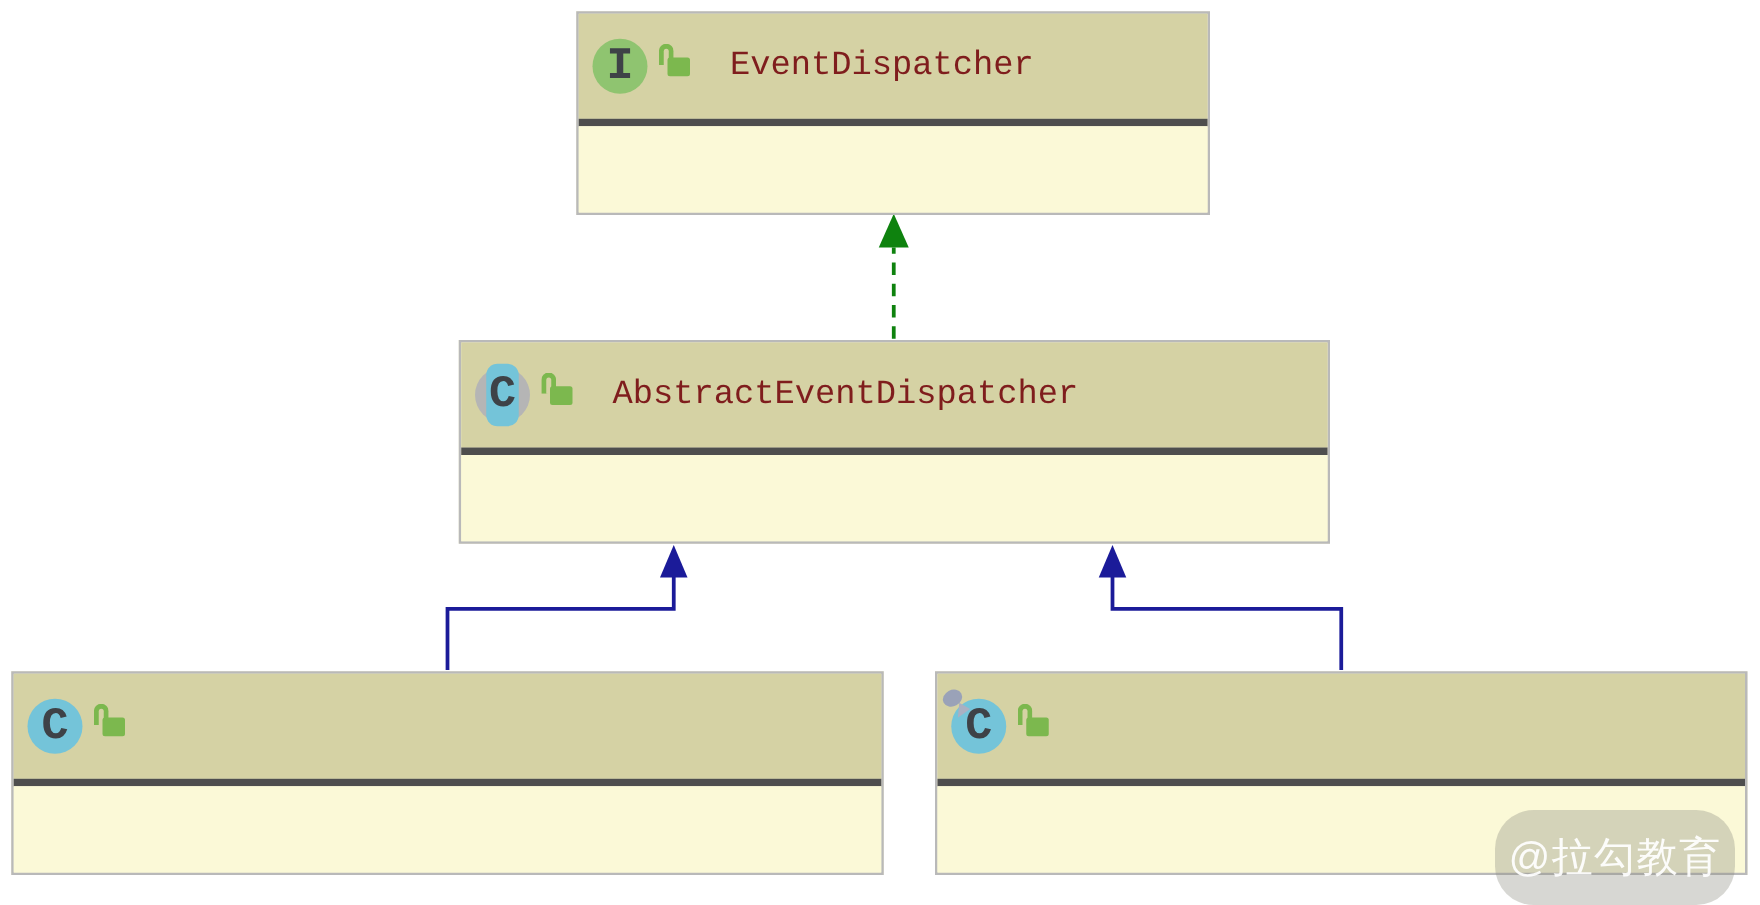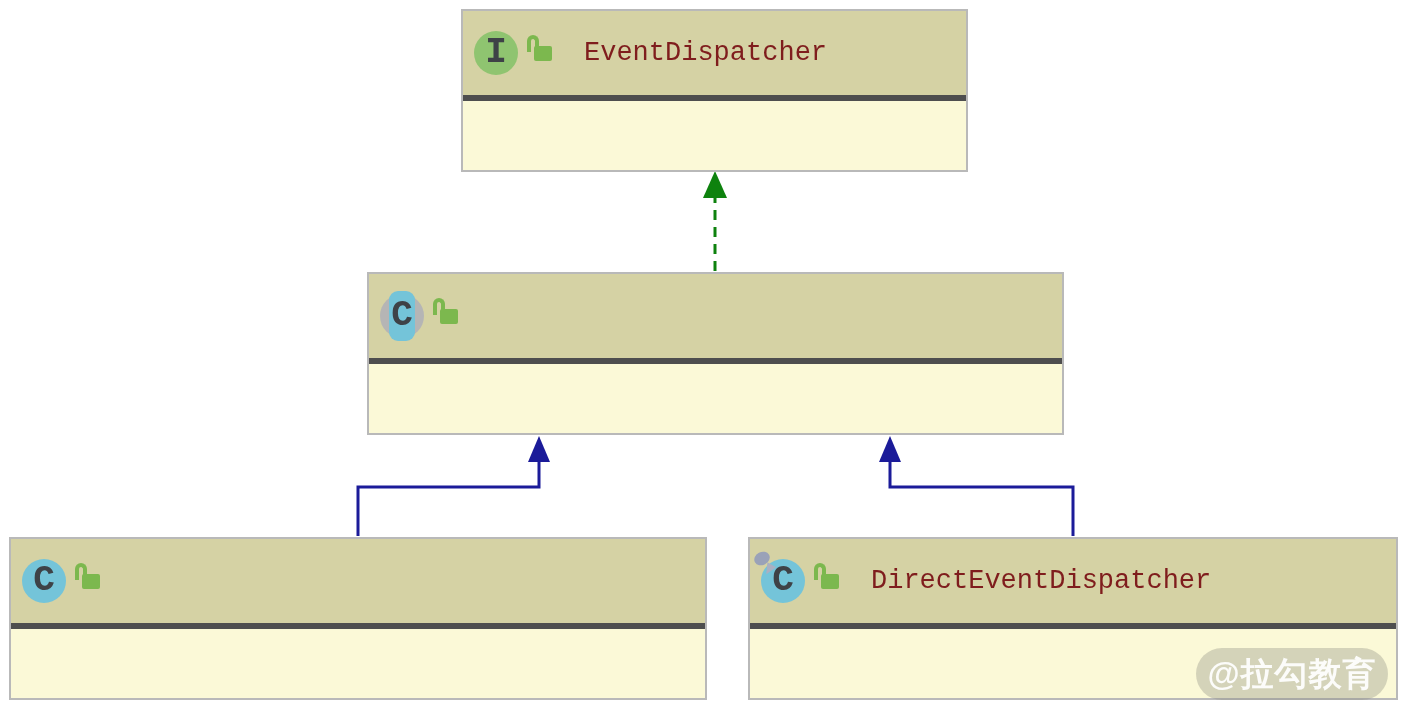--- a/index.html
+++ b/index.html
@@ -139,28 +139,27 @@
     border-right: 5px solid transparent;
     border-top: 11px solid #aab0c2;
     transform: rotate(30deg);
   }
   
   .watermark {
     position: absolute;
     left: 1196px;
     top: 648px;
     width: 192px;
-    height: 52px;
+    height: 76px;
     border-radius: 31px;
     background: rgba(140, 140, 128, 0.35);
     display: flex;
     align-items: center;
     justify-content: center;
     z-index: 5;
-    font-weight: bold;
   }
   .watermark-text {
     font-family: "Liberation Sans", "DejaVu Sans", sans-serif;
     font-size: 33px;
     color: rgba(255, 255, 255, 0.92);
     letter-spacing: 1px;
     white-space: nowrap;
   }
 </style>
 </head>
@@ -207,20 +206,21 @@
       <span class="type-icon abstract">
         <span class="ring"></span>
         <span class="pill">
           <span class="icon-letter">C</span>
         </span>
       </span>
       <span class="lock">
         <span class="lock-arch"></span>
         <span class="lock-body"></span>
       </span>
+      <span class="node-title">AbstractEventDispatcher</span>
     </div>
     <div class="node-sep"></div>
     <div class="node-body"></div>
   </div>
 
   <div class="node" style="left:9px; top:537px; width:698px; height:163px;">
     <div class="node-header">
       <span class="type-icon cls">
         <span class="circle-bg"></span>
         <span class="icon-letter">C</span>
@@ -239,21 +239,20 @@
       <span class="type-icon cls">
         <span class="circle-bg"></span>
         <span class="pin-tip"></span>
         <span class="pin-head"></span>
         <span class="icon-letter">C</span>
       </span>
       <span class="lock">
         <span class="lock-arch"></span>
         <span class="lock-body"></span>
       </span>
-      <span class="node-title">DirectEventDispatcher</span>
     </div>
     <div class="node-sep"></div>
     <div class="node-body"></div>
   </div>
 
   <div class="watermark">
     <span class="watermark-text">@拉勾教育</span>
   </div>
 
 </div>

